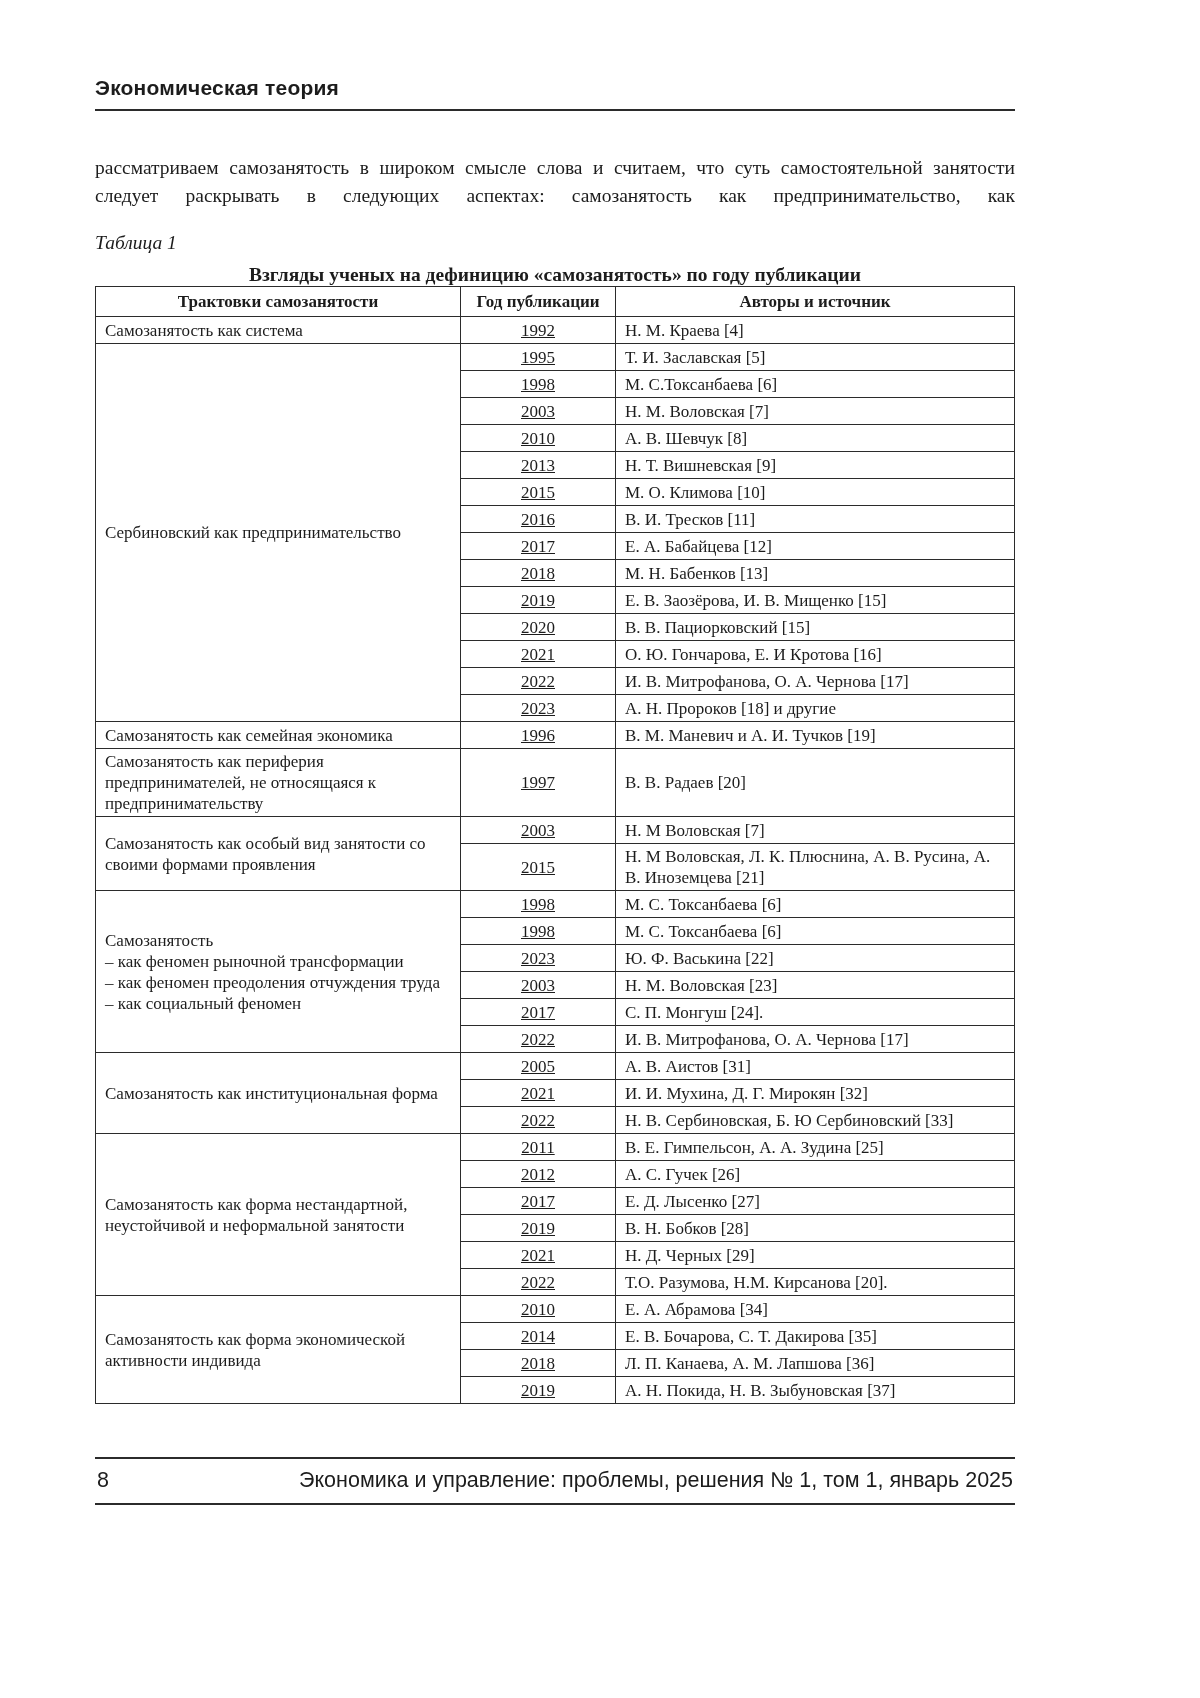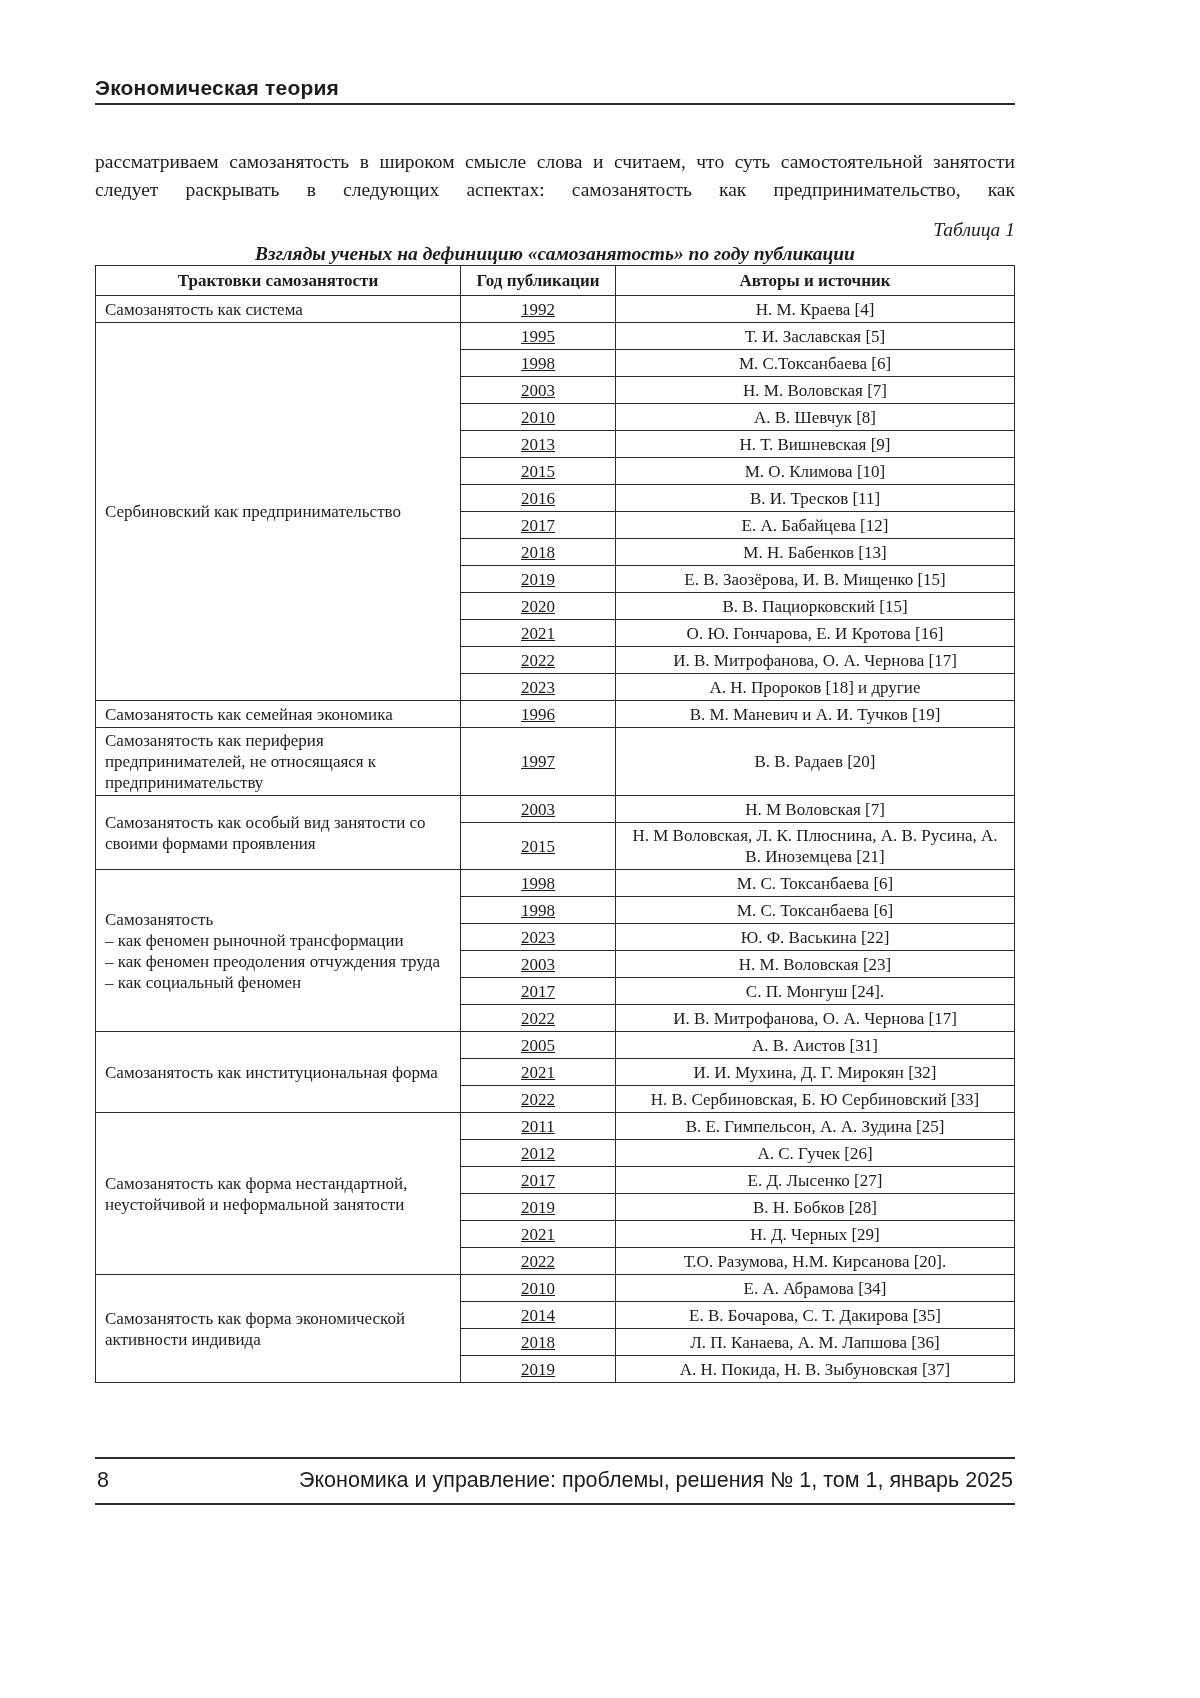--- a/index.html
+++ b/index.html
@@ -4,37 +4,37 @@
 <style>
   * { margin:0; padding:0; box-sizing:border-box; }
   html, body { background:#ffffff; }
   body {
     width:1200px; height:1698px; position:relative; overflow:hidden;
     font-family:"Liberation Serif", serif; color:#1c1c1c;
   }
   .content { position:absolute; left:95px; top:76px; width:920px; }
   .section-header {
     font-family:"Liberation Sans", sans-serif; font-weight:700;
-    font-size:21px; letter-spacing:0.2px; padding-bottom:3px;
+    font-size:21px; letter-spacing:0.2px; padding-bottom:9px;
   }
   .header-rule { border:none; border-top:2px solid #2b2b2b; height:0; }
   .intro { display:flex; gap:34px; margin-top:43px; }
   .intro p { flex:1; font-size:19.5px; line-height:28px; text-align:justify; }
   .intro p.first { text-align-last: justify; }
-  .table-caption { margin-top:15px; text-align:right; font-style:italic; font-size:19.5px; }
-  .table-title { margin-top:2px; text-align:center; font-weight:700; font-size:19.5px;font-style:italic; }
+  .table-caption { margin-top:22px; text-align:left; font-style:italic; font-size:19.5px; }
+  .table-title { margin-top:10px; text-align:center; font-weight:700; font-size:19.5px; }
   table.defs { width:100%; border-collapse:collapse; font-size:17px; }
   table.defs th, table.defs td {
     border:1px solid #2b2b2b; vertical-align:middle;
     padding:2px 9px; line-height:21px;
   }
   table.defs th { text-align:center; font-weight:700; height:30px; }
   td.interp-cell { white-space:pre-line; text-align:left; }
   td.year-cell { text-align:center; height:27px;text-decoration:underline; }
-  td.authors-cell { text-align:center; }
+  td.authors-cell { text-align:left; }
   .footer {
     position:absolute; left:95px; width:920px; top:1457px;
     border-top:2px solid #2b2b2b; border-bottom:2px solid #2b2b2b;
     padding:9px 2px 10px 2px;
     display:flex; justify-content:space-between; align-items:baseline;
     font-family:"Liberation Sans", sans-serif; font-size:21.5px; color:#1c1c1c;
   }
 </style>
 </head>
 <body>

